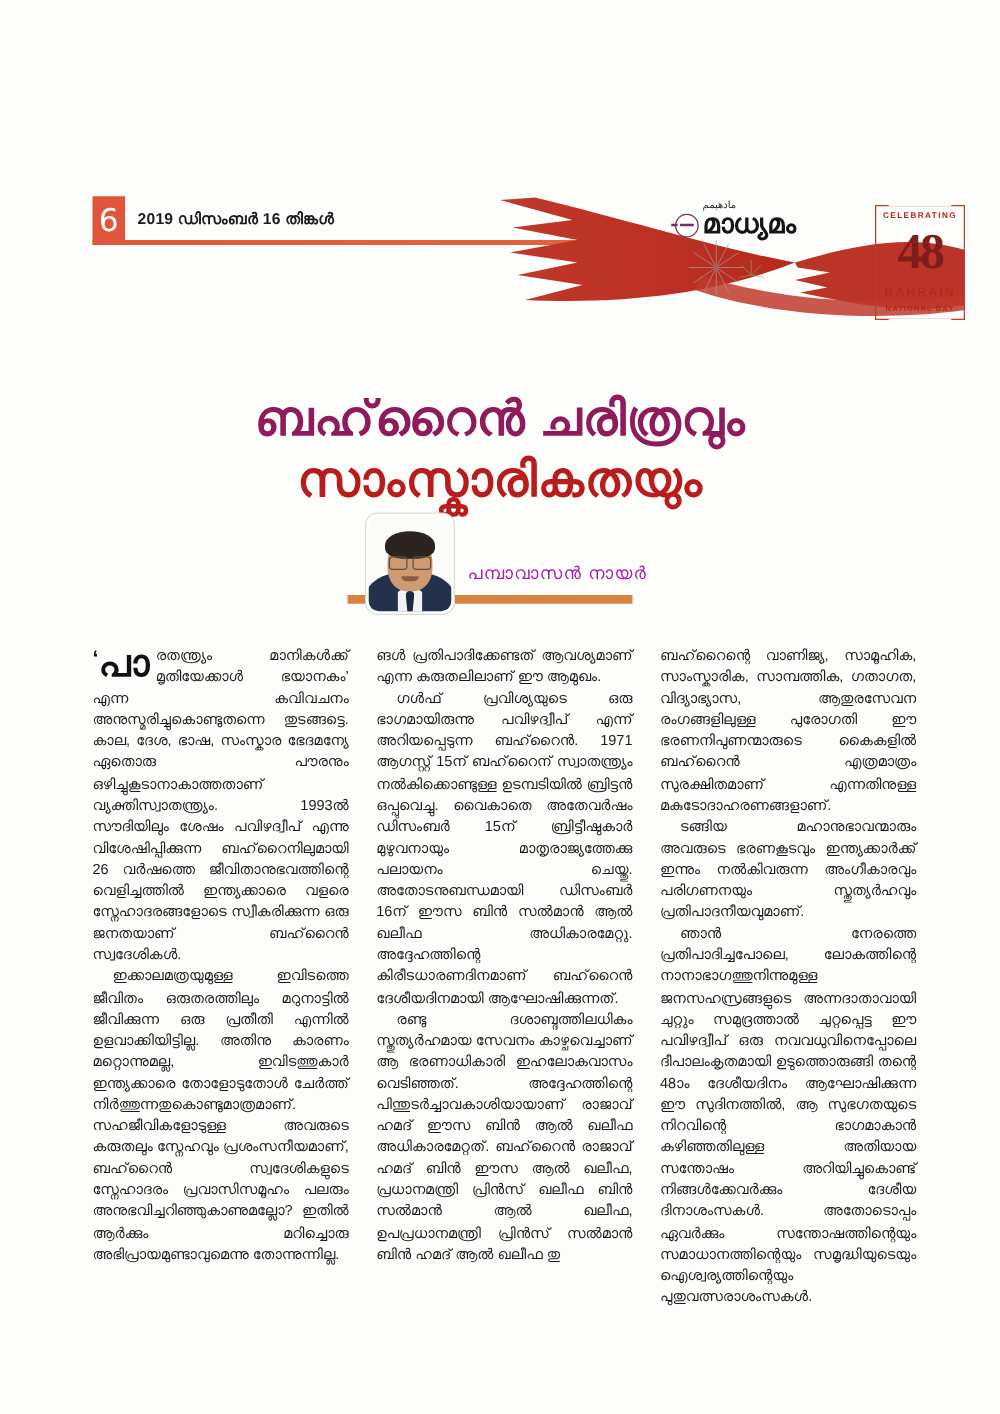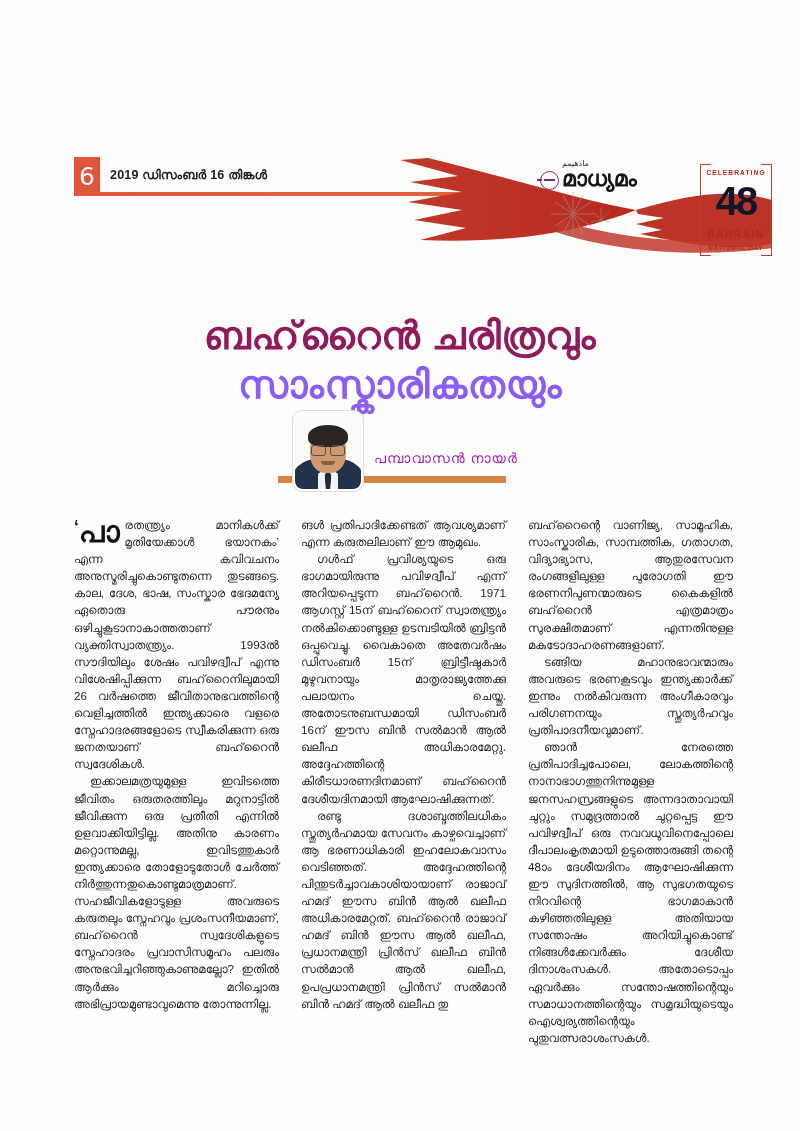--- a/index.html
+++ b/index.html
@@ -99,22 +99,22 @@
   .badge-top{
     position:absolute;left:0;right:0;top:5px;
     text-align:center;
     font-size:6.6px;letter-spacing:1.1px;
     color:#b5271c;font-weight:700;
   }
   .badge-num{
     position:absolute;left:0;right:0;top:16px;
     text-align:center;
     font-size:40px;line-height:42px;
-    color:#0f172a;font-weight:700;
-    font-family:Liberation Sans, sans-serif;
+    color:#7f1d1d;font-weight:700;
+    font-family:Liberation Serif, serif;
     letter-spacing:-2px;
   }
   .badge-country{
     position:absolute;left:0;right:0;bottom:16px;
     text-align:center;font-size:10px;letter-spacing:1.6px;
     color:#b5271c;font-weight:700;
   }
   .badge-sub{
     position:absolute;left:0;right:0;bottom:5px;
     text-align:center;font-size:6px;letter-spacing:.9px;
@@ -128,21 +128,21 @@
     margin-top:36px;
   }
   .headline-l1{
     font-size:39px;line-height:48px;
     color:#8f1a5c;font-weight:700;
     letter-spacing:.5px;
     font-family:"Liberation Sans", sans-serif;
   }
   .headline-l2{
     font-size:39px;line-height:50px;
-    color:#8b5cf6;font-weight:700;
+    color:#b91c1c;font-weight:700;
     letter-spacing:.5px;
     font-family:"Liberation Sans", sans-serif;
   }
 
   
   .byline-band{
     position:absolute;left:278px;top:476px;
     width:228px;height:7px;
     background:#d98341;
   }

